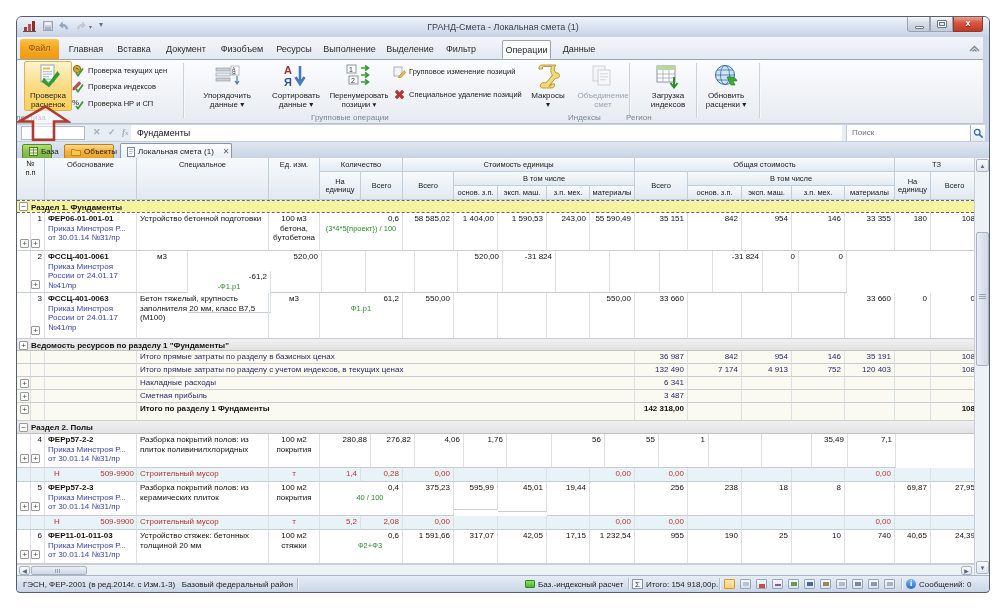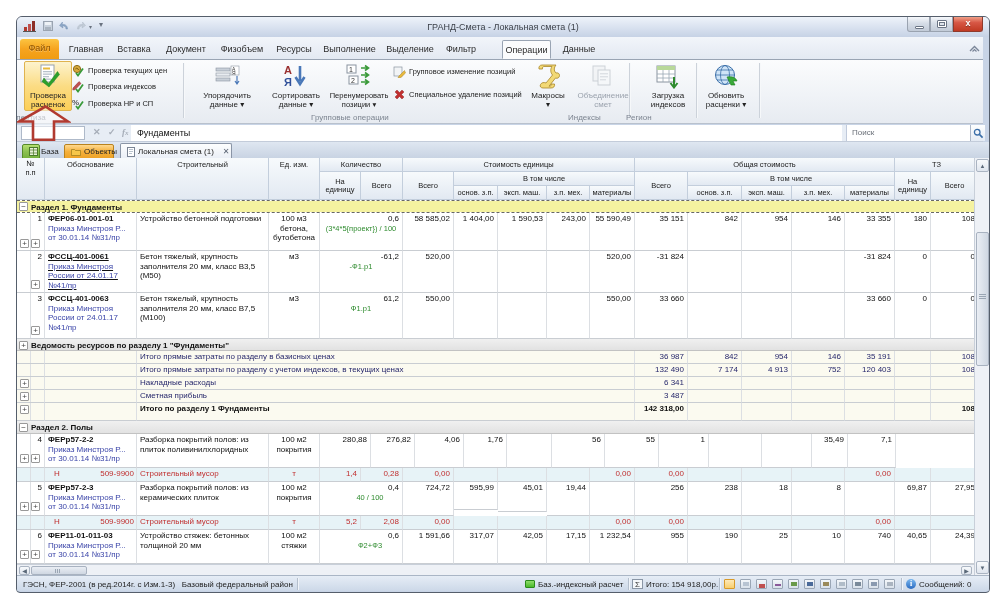--- a/index.html
+++ b/index.html
@@ -247,21 +247,21 @@
     <div class="sbox">Поиск</div>
     <div class="abs" style="left:953px;top:0;width:15px;height:16px;background:linear-gradient(#fdfefe,#e4ebf4);border-left:1px solid #aeb9c9;">
           <svg class="abs" style="left:2px;top:3px;" width="11" height="11" viewBox="0 0 11 11">
             <circle cx="4.2" cy="4.2" r="2.8" fill="none" stroke="#3a6ea8" stroke-width="1.3"></circle>
             <path d="M6.4 6.4 L9.6 9.6" stroke="#3a6ea8" stroke-width="1.6"></path>
           </svg>
         </div>
   </div>
 
   <div class="dtabs">
-    <div class="dtab" style="left:5px;width:18px;background:linear-gradient(#b5e070,#8cc152 50%,#77b23e);border:1px solid #56892a;">
+    <div class="dtab" style="left:5px;width:30px;background:linear-gradient(#b5e070,#8cc152 50%,#77b23e);border:1px solid #56892a;">
       <svg width="9" height="9" viewBox="0 0 9 9">
             <rect x="0.5" y="0.5" width="8" height="8" fill="#e8f0d8" stroke="#4a7a2a"></rect>
             <path d="M0.5 3 L8.5 3 M0.5 6 L8.5 6 M4.5 0.5 L4.5 8.5" stroke="#4a7a2a" stroke-width="0.7"></path>
           </svg>
       База
     </div>
     <div class="dtab" style="left:47px;width:50px;background:linear-gradient(#ffd98e,#f5b13d 50%,#eda226);border:1px solid #b8821e;">
       <svg width="10" height="8" viewBox="0 0 10 8">
             <path d="M0.5 1.5 L3.5 1.5 L4.5 2.5 L9.5 2.5 L9.5 7.5 L0.5 7.5 Z" fill="#f6c64a" stroke="#9a7a1a" stroke-width="0.7"></path>
           </svg>
@@ -278,21 +278,21 @@
   </div>
 
   <div class="tbl" id="tbl">
         <div class="hc" style="left: 0px; top: 0px; width: 28px; height: 42px;">
           <span style="top:2px">№<br>п.п</span>
         </div>
         <div class="hc" style="left: 28px; top: 0px; width: 92px; height: 42px;">
           <span style="top:3px">Обоснование</span>
         </div>
         <div class="hc" style="left: 120px; top: 0px; width: 132px; height: 42px;">
-          <span style="top:3px">Строительный</span>
+          <span style="top:3px">Специальное</span>
         </div>
         <div class="hc" style="left: 252px; top: 0px; width: 51px; height: 42px;">
           <span style="top:3px">Ед. изм.</span>
         </div>
         <div class="hc" style="left: 303px; top: 0px; width: 83px; height: 14px;">
           <span style="top:3px">Количество</span>
         </div>
         <div class="hc" style="left: 386px; top: 0px; width: 232px; height: 14px;">
           <span style="top:3px">Стоимость единицы</span>
         </div>
@@ -404,29 +404,26 @@
           </div>
           <div class="c bb " style="width: 48px; height: 38px;">
             <div class="num">108</div>
           </div>
         </div>
         <div class="row" style="top: 93px; height: 42px;">
           <div class="c bb " style="width: 28px; height: 42px;">
             <div style="text-align:right;padding-right:2px;">2</div>
           </div>
           <div class="c bb " style="width: 92px; height: 42px;">
-            <div style="padding-left:3px;text-decoration:underline;"><b>ФССЦ-401-0061</b><br><span class="blue">Приказ Минстроя<br>России от 24.01.17<br>№41/пр</span></div>
-          </div>
-          <div class="c bb " style="width: 132px; height: 42px;">
-            <div style="padding-left:3px;">Бетон тяжелый, крупность заполнителя 20 мм, класс В3,5 (М50)</div>
+            <div style="padding-left:3px;"><b>ФССЦ-401-0061</b><br><span class="blue">Приказ Минстроя<br>России от 24.01.17<br>№41/пр</span></div>
           </div>
           <div class="c bb " style="width: 51px; height: 42px;">
             <div class="ctr">м3</div>
           </div>
-          <div class="c bb " style="width: 83px; height: 42px;">
+          <div class="c bb " style="width: 83px; height: 42px; margin-top: 20px;">
             <div class="num">-61,2</div>
             <div class="ctr green" style="font-size:7.5px;">-Ф1.р1</div>
           </div>
           <div class="c bb " style="width: 51px; height: 42px;">
             <div class="num">520,00</div>
           </div>
           <div class="c bb " style="width: 44px; height: 42px;"></div>
           <div class="c bb " style="width: 49px; height: 42px;"></div>
           <div class="c bb " style="width: 43px; height: 42px;"></div>
           <div class="c bb " style="width: 45px; height: 42px;">
@@ -689,21 +686,21 @@
             <div style="padding-left:3px;">Разборка покрытий полов: из керамических плиток</div>
           </div>
           <div class="c bb " style="width: 51px; height: 34px;">
             <div class="ctr">100 м2<br>покрытия</div>
           </div>
           <div class="c bb " style="width: 83px; height: 34px;">
             <div class="num">0,4</div>
             <div class="green" style="font-size:7.5px;text-align:center;margin-left:18px;">40 / 100</div>
           </div>
           <div class="c bb " style="width: 51px; height: 34px;">
-            <div class="num">724,72</div>
+            <div class="num">375,23</div>
           </div>
           <div class="c bb " style="width: 44px; height: 28px;">
             <div class="num">595,99</div>
           </div>
           <div class="c bb " style="width: 49px; height: 30px;">
             <div class="num">45,01</div>
           </div>
           <div class="c bb " style="width: 43px; height: 34px;">
             <div class="num">19,44</div>
           </div>

